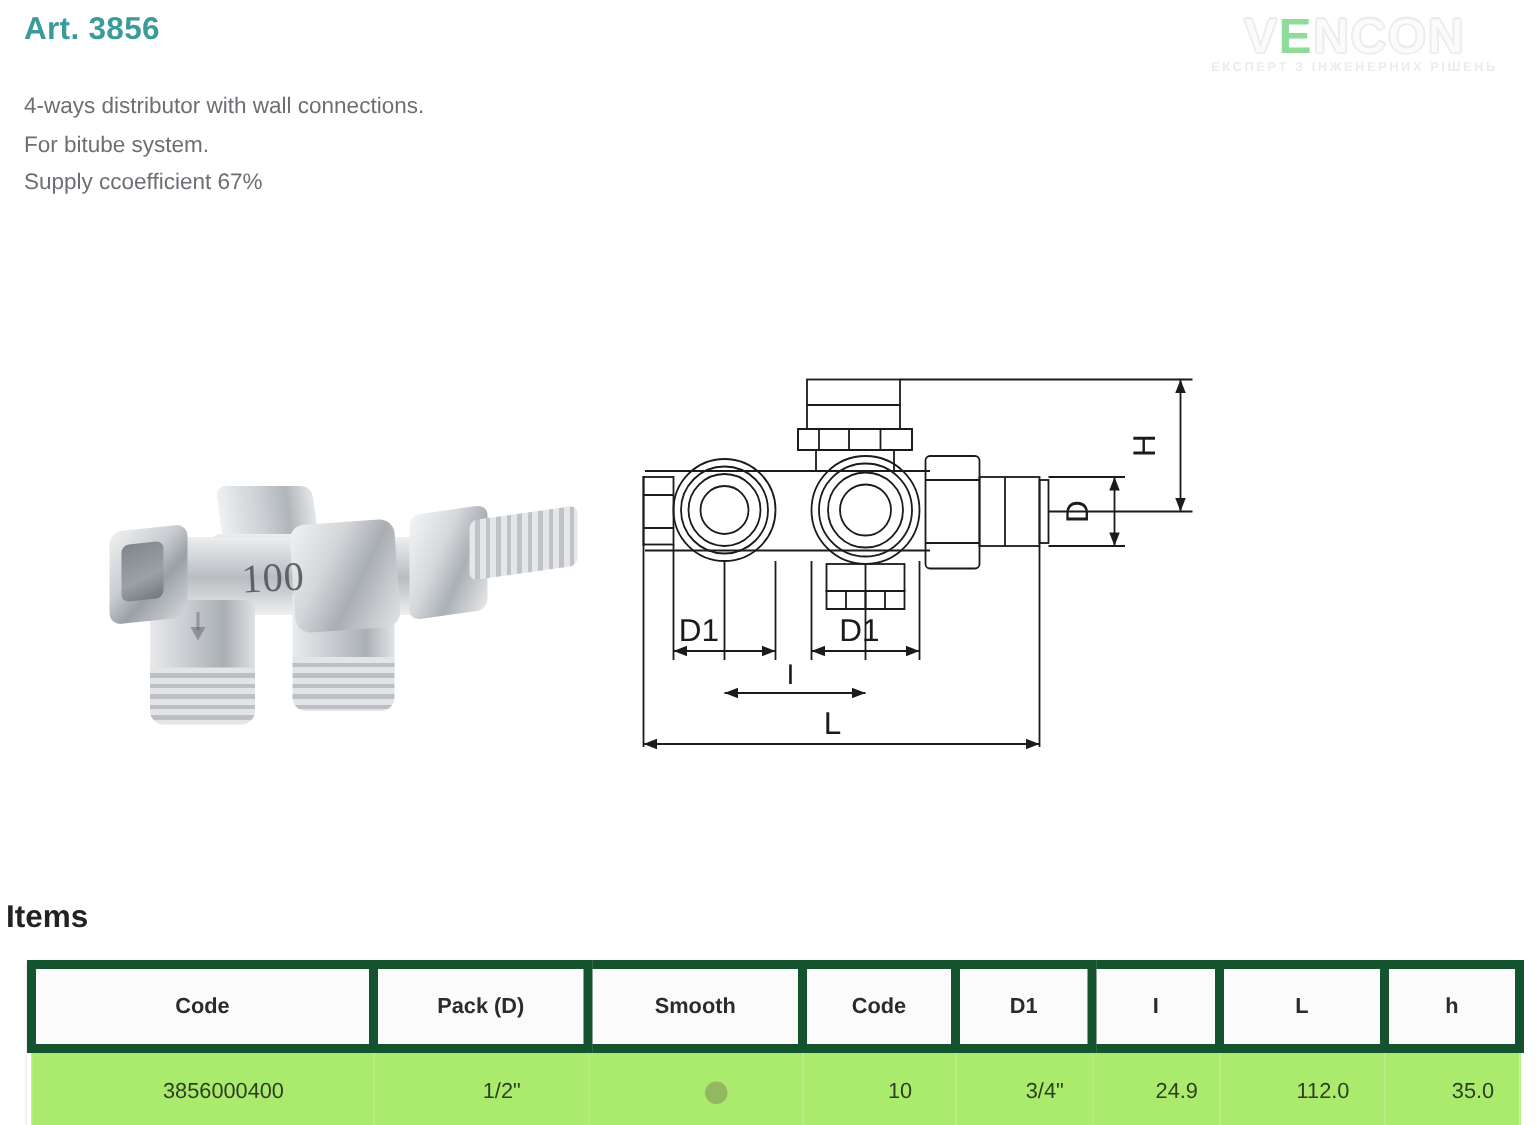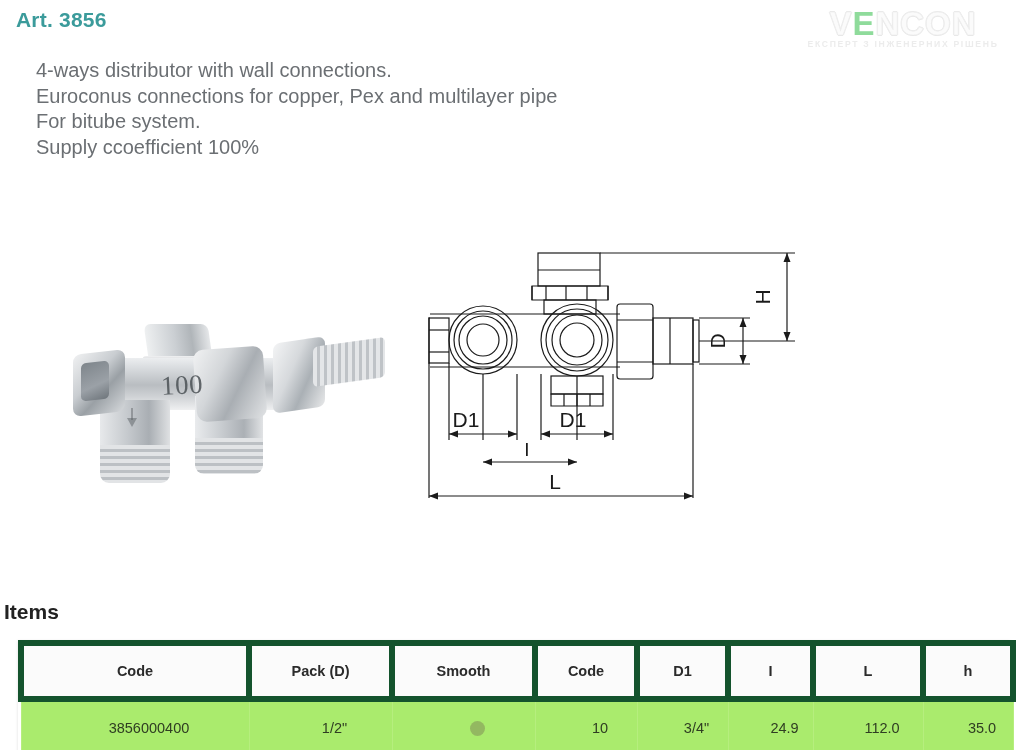--- a/index.html
+++ b/index.html
@@ -14,21 +14,21 @@
   .page{position:relative;width:1026px;height:639px;}
 
   
   .art-title{
     position:absolute;left:16px;top:8px;
     font-size:21px;font-weight:600;color:#3b9b9b;
     letter-spacing:.2px;
   }
   .desc{
     position:absolute;left:16px;top:58px;
-    font-size:20px;line-height:25.5px;color:#6b6f73;margin-left:20px;
+    font-size:15px;line-height:25.5px;color:#6b6f73;
   }
   .desc div{white-space:nowrap;}
 
   
   .logo{
     position:absolute;right:14px;top:6px;
     width:218px;height:52px;
     text-align:center;
   }
   .logo-word{
@@ -158,23 +158,22 @@
 </style>
 </head>
 <body>
 
 <div class="page">
 
   <div class="art-title">Art. 3856</div>
 
   <div class="desc">
     <div>4-ways distributor with wall connections.</div>
-    <div>Euroconus connections for copper, Pex and multilayer pipe</div>
     <div>For bitube system.</div>
-    <div>Supply ccoefficient 100%</div>
+    <div>Supply ccoefficient 67%</div>
   </div>
 
   <div class="logo">
     <div class="logo-word"><span>V</span><span class="green">E</span><span>NCON</span></div>
     <div class="logo-tag">ЕКСПЕРТ З ІНЖЕНЕРНИХ РІШЕНЬ</div>
   </div>
 
   <div class="photo">
     <div class="ph top-port"></div>
     <div class="ph top-ring"></div>

